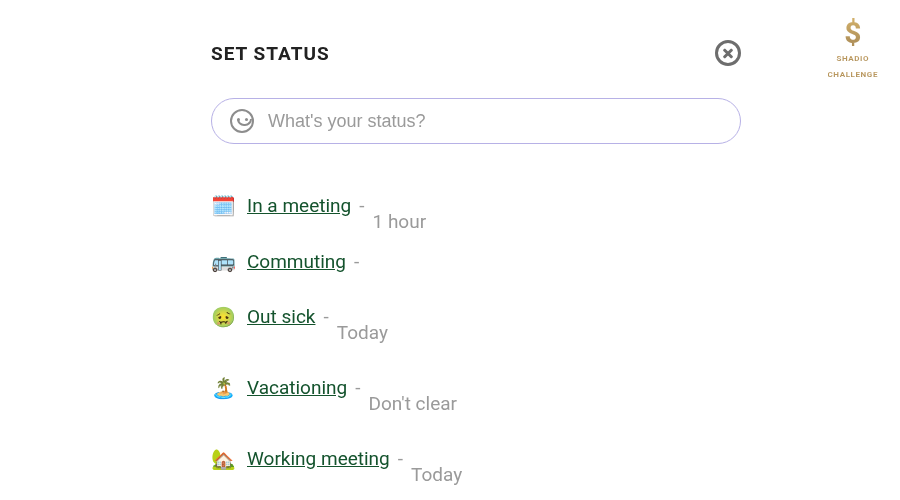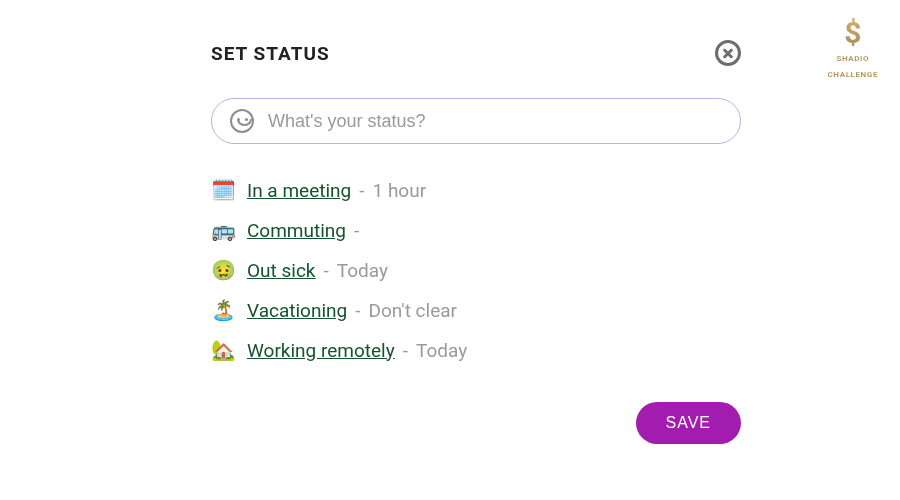--- a/index.html
+++ b/index.html
@@ -133,21 +133,21 @@
     }
     .status-item {
       display: flex;
       align-items: center;
       gap: 10px;
       font-size: 19px;
       cursor: pointer;
     }
     .status-emoji { font-size: 20px; width: 26px; text-align: center; }
     .status-label { color: #14532d; text-decoration: underline; }
-    .status-duration { color: #9a9a9a; }
+    .status-duration { color: #9a9a9a; margin-top: 32px; }
     .status-sep { color: #9a9a9a; margin: 0 -2px; }
 
     .save-row { display: flex; justify-content: flex-end; }
     .save-btn {
       background: #a21caf;
       color: #fff;
       border: none;
       font-size: 16px;
       font-weight: 400;
       letter-spacing: 1px;
@@ -196,21 +196,21 @@
       <span class="status-duration">Today</span>
     </div>
     <div class="status-item">
       <span class="status-emoji">🏝️</span>
       <span class="status-label">Vacationing</span>
       <span class="status-sep">-</span>
       <span class="status-duration">Don't clear</span>
     </div>
     <div class="status-item">
       <span class="status-emoji">🏡</span>
-      <span class="status-label">Working remotely</span>
+      <span class="status-label">Working meeting</span>
       <span class="status-sep">-</span>
       <span class="status-duration">Today</span>
     </div>
   </div>
 
   <div class="save-row">
     <button class="save-btn">SAVE</button>
   </div>
 
 </div>

